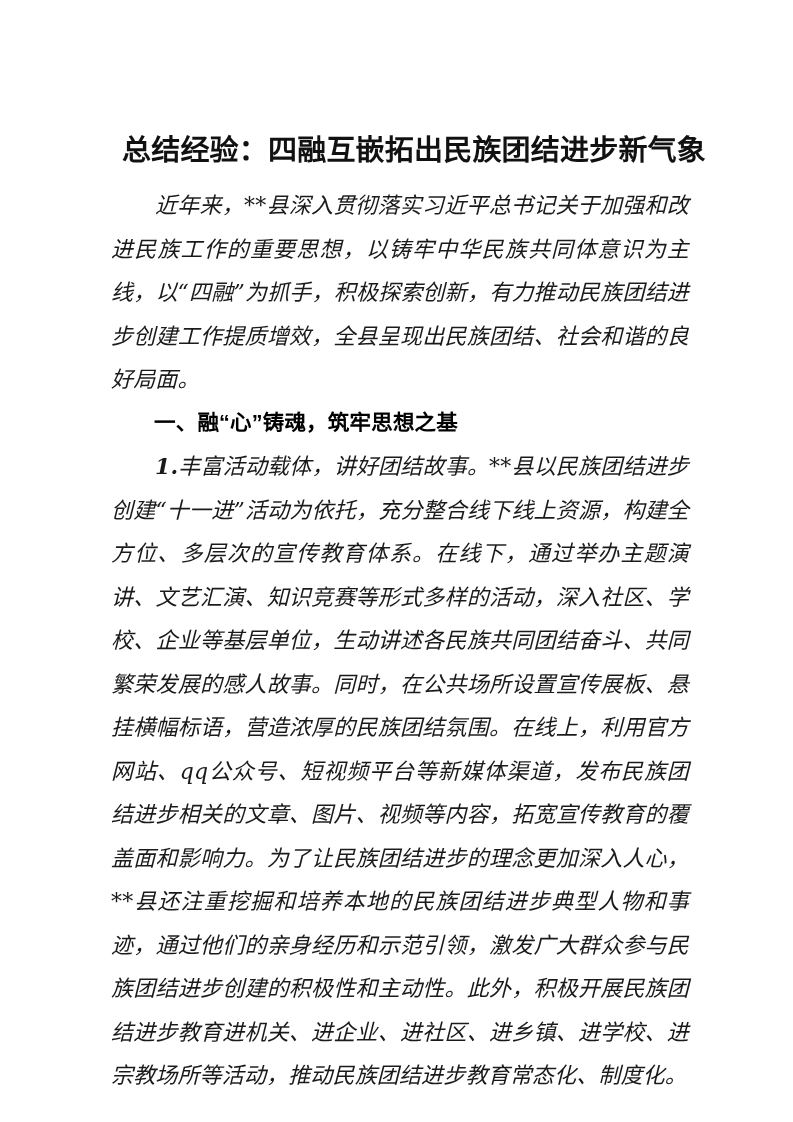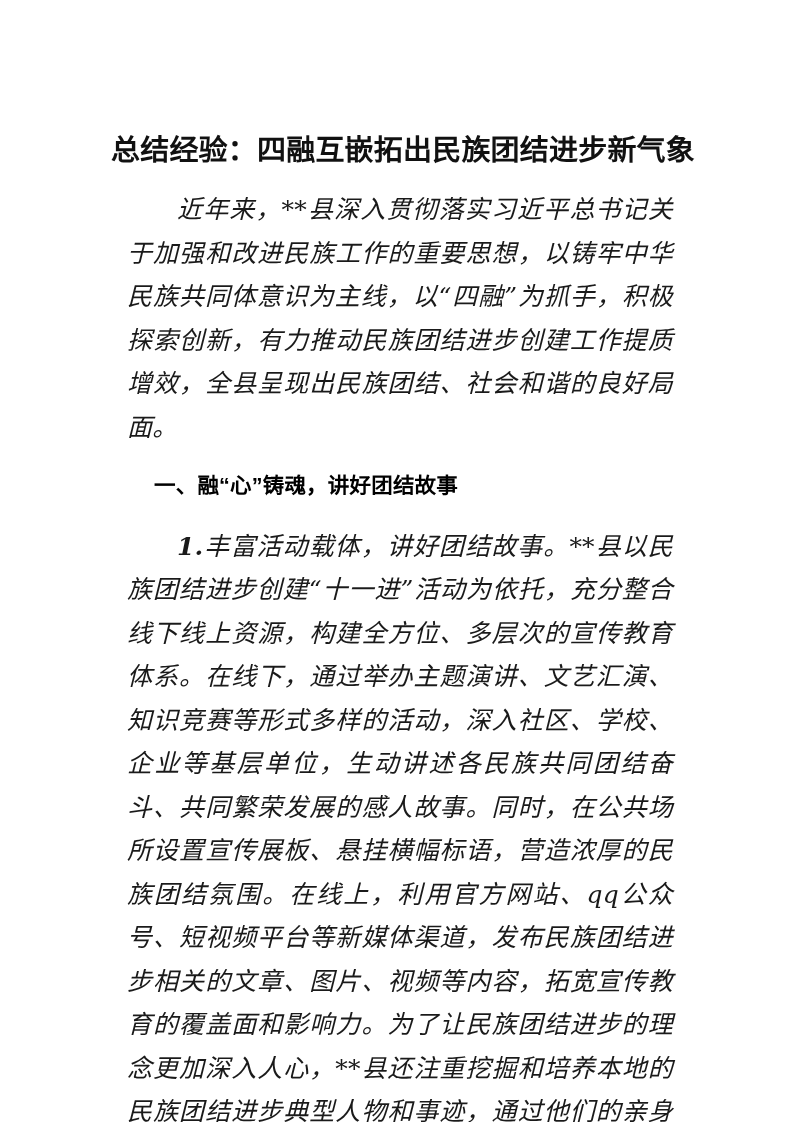--- a/index.html
+++ b/index.html
@@ -37,32 +37,32 @@
   }
 
   .doc-title {
     font-family: "Liberation Serif", "DejaVu Serif", serif;
     font-weight: bold;
     font-size: 29px;
     line-height: 44px;
     text-align: center;
     letter-spacing: 0.2px;
     white-space: nowrap;
-    margin: 0 0 12px 0;
+    margin: 0 0 12px 11px;
     color: #111111;
   }
 
   .para {
     font-family: "DejaVu Serif", "Liberation Serif", serif;
-    font-size: 25px;
+    font-size: 22px;
     line-height: 43.5px;
     text-align: justify;
     text-justify: inter-ideograph;
     text-indent: 2em;
-    margin: 16px;
+    margin: 0;
     letter-spacing: 0.15px;
     color: #1a1a1a;
     font-style: italic;
   }
 
   
   .kai {
     font-style: italic;
     font-synthesis: style;
   }
@@ -87,18 +87,18 @@
 </head>
 <body>
 
 <div class="page">
   <div class="doc-body">
 
     <h1 class="doc-title">总结经验：四融互嵌拓出民族团结进步新气象</h1>
 
     <p class="para kai">近年来，**县深入贯彻落实习近平总书记关于加强和改进民族工作的重要思想，以铸牢中华民族共同体意识为主线，以“四融”为抓手，积极探索创新，有力推动民族团结进步创建工作提质增效，全县呈现出民族团结、社会和谐的良好局面。</p>
 
-    <p class="section-heading">一、融“心”铸魂，讲好团结故事</p>
+    <p class="section-heading">一、融“心”铸魂，筑牢思想之基</p>
 
     <p class="para kai"><span class="lead-bold">1.丰富活动载体，讲好团结故事。</span><span>**县以民族团结进步创建“十一进”活动为依托，充分整合线下线上资源，构建全方位、多层次的宣传教育体系。在线下，通过举办主题演讲、文艺汇演、知识竞赛等形式多样的活动，深入社区、学校、企业等基层单位，生动讲述各民族共同团结奋斗、共同繁荣发展的感人故事。同时，在公共场所设置宣传展板、悬挂横幅标语，营造浓厚的民族团结氛围。在线上，利用官方网站、qq公众号、短视频平台等新媒体渠道，发布民族团结进步相关的文章、图片、视频等内容，拓宽宣传教育的覆盖面和影响力。为了让民族团结进步的理念更加深入人心，**县还注重挖掘和培养本地的民族团结进步典型人物和事迹，通过他们的亲身经历和示范引领，激发广大群众参与民族团结进步创建的积极性和主动性。此外，积极开展民族团结进步教育进机关、进企业、进社区、进乡镇、进学校、进宗教场所等活动，推动民族团结进步教育常态化、制度化。</span></p>
 
   </div>
 </div>
 
 </body></html>

